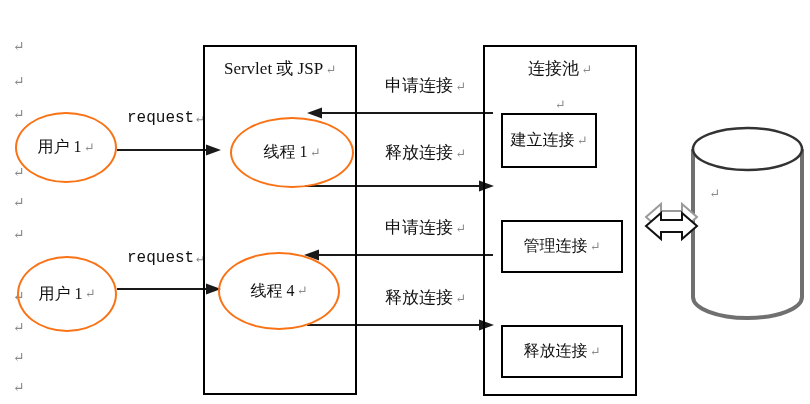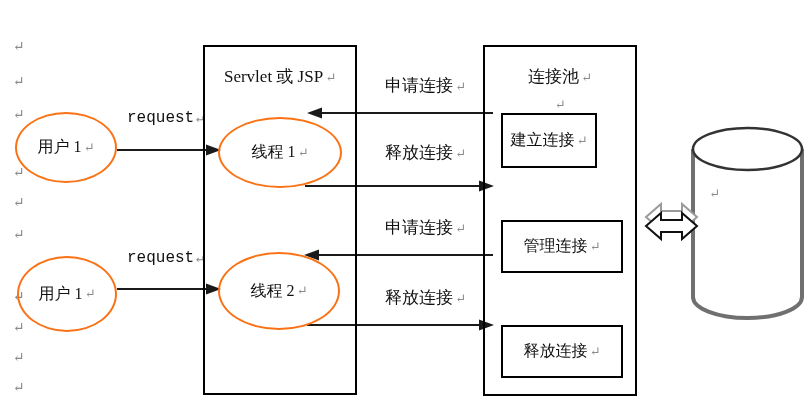--- a/index.html
+++ b/index.html
@@ -24,21 +24,21 @@
     position: absolute;
     border: 2px solid #f97316;
     border-radius: 50%;
     box-sizing: border-box;
     background: transparent;
     display: flex;
     align-items: center;
     justify-content: center;
   }
   .label { font-size: 16px; white-space: nowrap; }
-  .title { display: block; text-align: center; font-size: 17px; margin-top: 18px; white-space: nowrap; }
+  .title { display: block; text-align: center; font-size: 17px; margin-top: 10px; white-space: nowrap; }
   .conn-label { position: absolute; font-size: 17px; white-space: nowrap; }
   .req-label { position: absolute; font-size: 16px; white-space: nowrap; font-family: Liberation Mono, monospace; }
   .ret { color: #8a8a8a; font-size: 13px; margin-left: 2px; }
   .margin-mark { position: absolute; left: 13px; color: #8a8a8a; font-size: 14px; }
   .pool-step {
     position: absolute;
     border: 2px solid #000;
     box-sizing: border-box;
     display: flex;
     align-items: center;
@@ -105,26 +105,26 @@
   <div class="req-label" style="left:127px; top:249px">
     <span>request</span><span class="ret">↵</span>
   </div>
 
   <div class="box" style="left:203px; top:45px; width:154px; height:350px">
     <span class="title">
       <span>Servlet 或 JSP</span><span class="ret">↵</span>
     </span>
   </div>
 
-  <div class="ellipse" style="left:218px; top:117px; width:124px; height:71px">
+  <div class="ellipse" style="left:230px; top:117px; width:124px; height:71px">
     <span class="label">线程 1</span>
       <span class="ret">↵</span>
   </div>
   <div class="ellipse" style="left:218px; top:252px; width:122px; height:78px">
-    <span class="label">线程 2</span>
+    <span class="label">线程 4</span>
       <span class="ret">↵</span>
   </div>
 
   <div class="conn-label" style="left:385px; top:74px">
     <span>申请连接</span><span class="ret">↵</span>
   </div>
   <div class="conn-label" style="left:385px; top:141px">
     <span>释放连接</span><span class="ret">↵</span>
   </div>
   <div class="conn-label" style="left:385px; top:216px">

